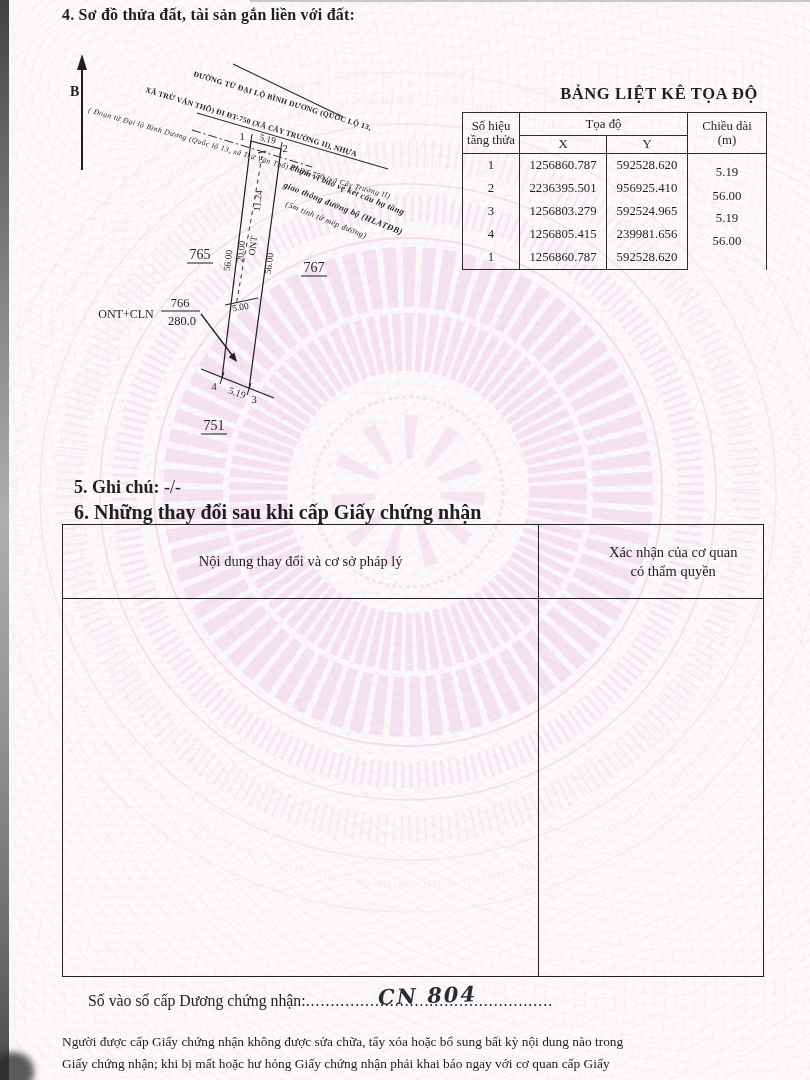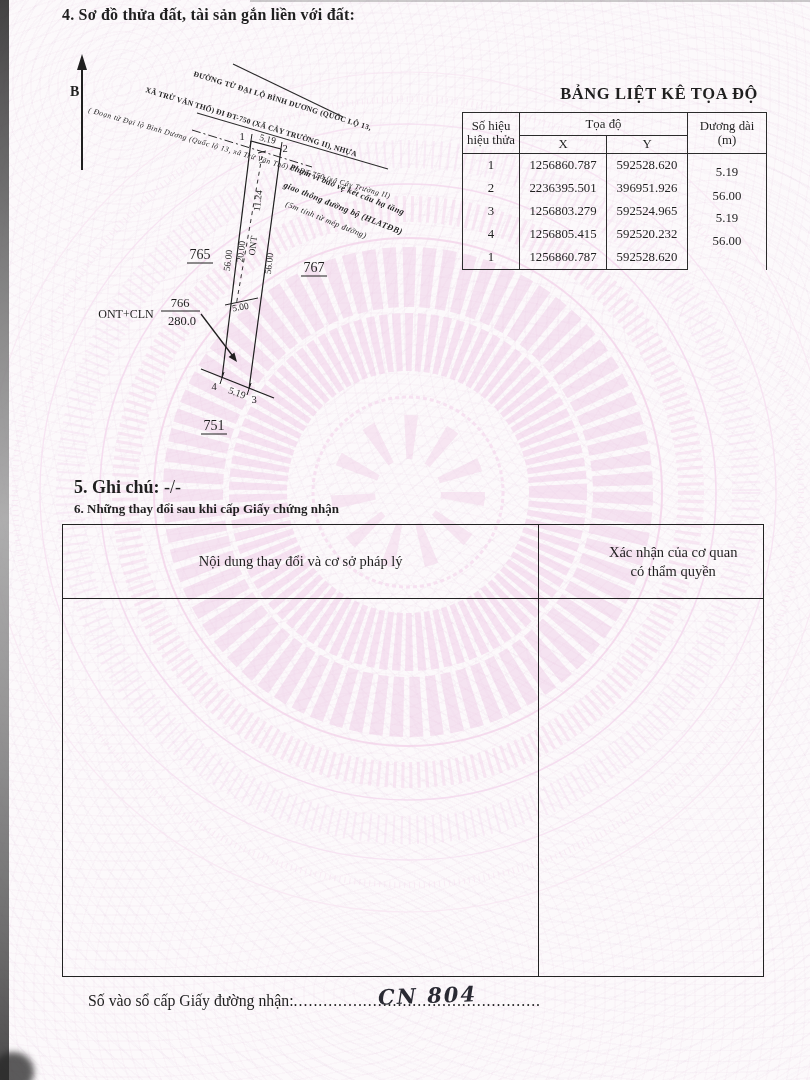--- a/index.html
+++ b/index.html
@@ -44,21 +44,21 @@
   table.coord tr.h1 td{height:22px;}
   table.coord tr.h2 td{height:17px;}
   table.coord tr.dr td{height:23px;border-top:none;border-bottom:none;}
   table.coord tr.dr td{border-left:1.3px solid #2b2b2b;border-right:1.3px solid #2b2b2b;}
   table.coord tr.dr:last-child td{border-bottom:1.3px solid #2b2b2b;}
   .len-cell{position:relative;}
   .len-val{position:absolute;left:0;width:100%;text-align:center;}
   
   .note5{left:74px;top:477px;font-size:18px;z-index:3;}
   .note5 b{font-weight:bold;}
-  .note6{left:74px;top:501px;font-size:13px;font-weight:bold;z-index:3;}
+  .note6{left:74px;top:501px;font-size:20px;font-weight:bold;z-index:3;}
   
   .changes{
     left:62px;top:524px;width:700px;height:451px;z-index:3;
     border:1.6px solid #222;display:flex;flex-direction:column;
   }
   .changes .hrow{display:flex;height:73px;border-bottom:1.4px solid #222;}
   .changes .brow{display:flex;flex:1;}
   .changes .c1{width:508px;display:flex;align-items:center;justify-content:center;}
   .changes .c2{width:192px;border-left:1.4px solid #222;display:flex;flex-direction:column;align-items:center;justify-content:center;padding-left:44px;}
   .changes .hrow .c1, .changes .hrow .c2{font-size:14.5px;line-height:1.3;text-align:center;}
@@ -185,25 +185,25 @@
       <polygon points="237,362 228.6,356.9 234.4,352.6" fill="#1f1f1f"></polygon>
     </g>
   </svg>
 
   <div class="abs coord-title">BẢNG LIỆT KÊ TỌA ĐỘ</div>
   <table class="coord">
     <tbody>
         <tr class="h1">
       <td class="c-vertex" rowspan="2">
         <div>Số hiệu</div>
-        <div>hiệu thửa</div>
+        <div>tầng thửa</div>
       </td>
       <td colspan="2">Tọa độ</td>
       <td class="c-len" rowspan="2">
-        <div>Dương dài</div>
+        <div>Chiều dài</div>
         <div>(m)</div>
       </td>
     </tr>
     <tr class="h2">
       <td class="c-x">X</td>
       <td class="c-y">Y</td>
     </tr>
     <tr class="dr">
       <td>1</td>
       <td>1256860.787</td>
@@ -211,31 +211,31 @@
       <td class="len-cell" rowspan="5">
         <div class="len-val" style="top:11px">5.19</div>
         <div class="len-val" style="top:35px">56.00</div>
         <div class="len-val" style="top:57px">5.19</div>
         <div class="len-val" style="top:80px">56.00</div>
       </td>
     </tr>
     <tr class="dr">
       <td>2</td>
       <td>2236395.501</td>
-      <td>396951.926</td>
+      <td>956925.410</td>
     </tr>
     <tr class="dr">
       <td>3</td>
       <td>1256803.279</td>
       <td>592524.965</td>
     </tr>
     <tr class="dr">
       <td>4</td>
       <td>1256805.415</td>
-      <td>592520.232</td>
+      <td>239981.656</td>
     </tr>
     <tr class="dr">
       <td>1</td>
       <td>1256860.787</td>
       <td>592528.620</td>
     </tr>
   </tbody>
     </table>
 
   <div class="abs note5">
@@ -252,22 +252,26 @@
         <div>có thẩm quyền</div>
       </div>
     </div>
     <div class="brow">
       <div class="c1"></div>
       <div class="c2"></div>
     </div>
   </div>
 
   <div class="abs registry">
-    <span>Số vào sổ cấp Giấy đường nhận:</span><span class="dots">..................................................</span>
+    <span>Số vào sổ cấp Dương chứng nhận:</span><span class="dots">..................................................</span>
     <span class="handwritten">CN 804</span>
   </div>
 
+  <div class="abs footer">
+    <div>Người được cấp Giấy chứng nhận không được sửa chữa, tẩy xóa hoặc bổ sung bất kỳ nội dung nào trong</div>
+    <div>Giấy chứng nhận; khi bị mất hoặc hư hỏng Giấy chứng nhận phải khai báo ngay với cơ quan cấp Giấy</div>
+  </div>
 
   <div class="abs scan-left"></div>
   <div class="abs scan-corner-bl"></div>
   <div class="abs scan-top"></div>
 
 </div>
 
 </body></html>

